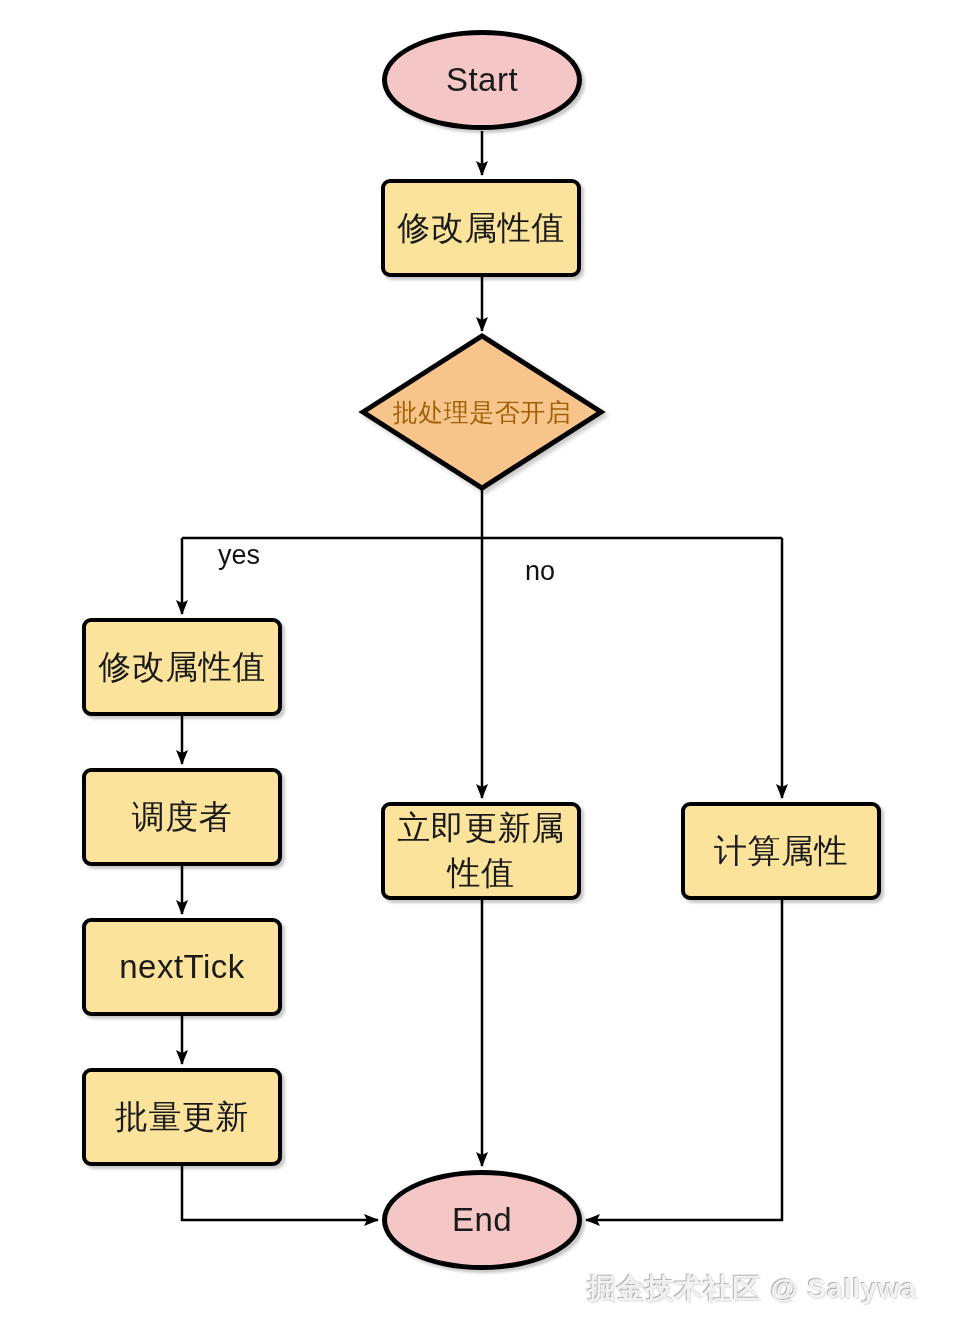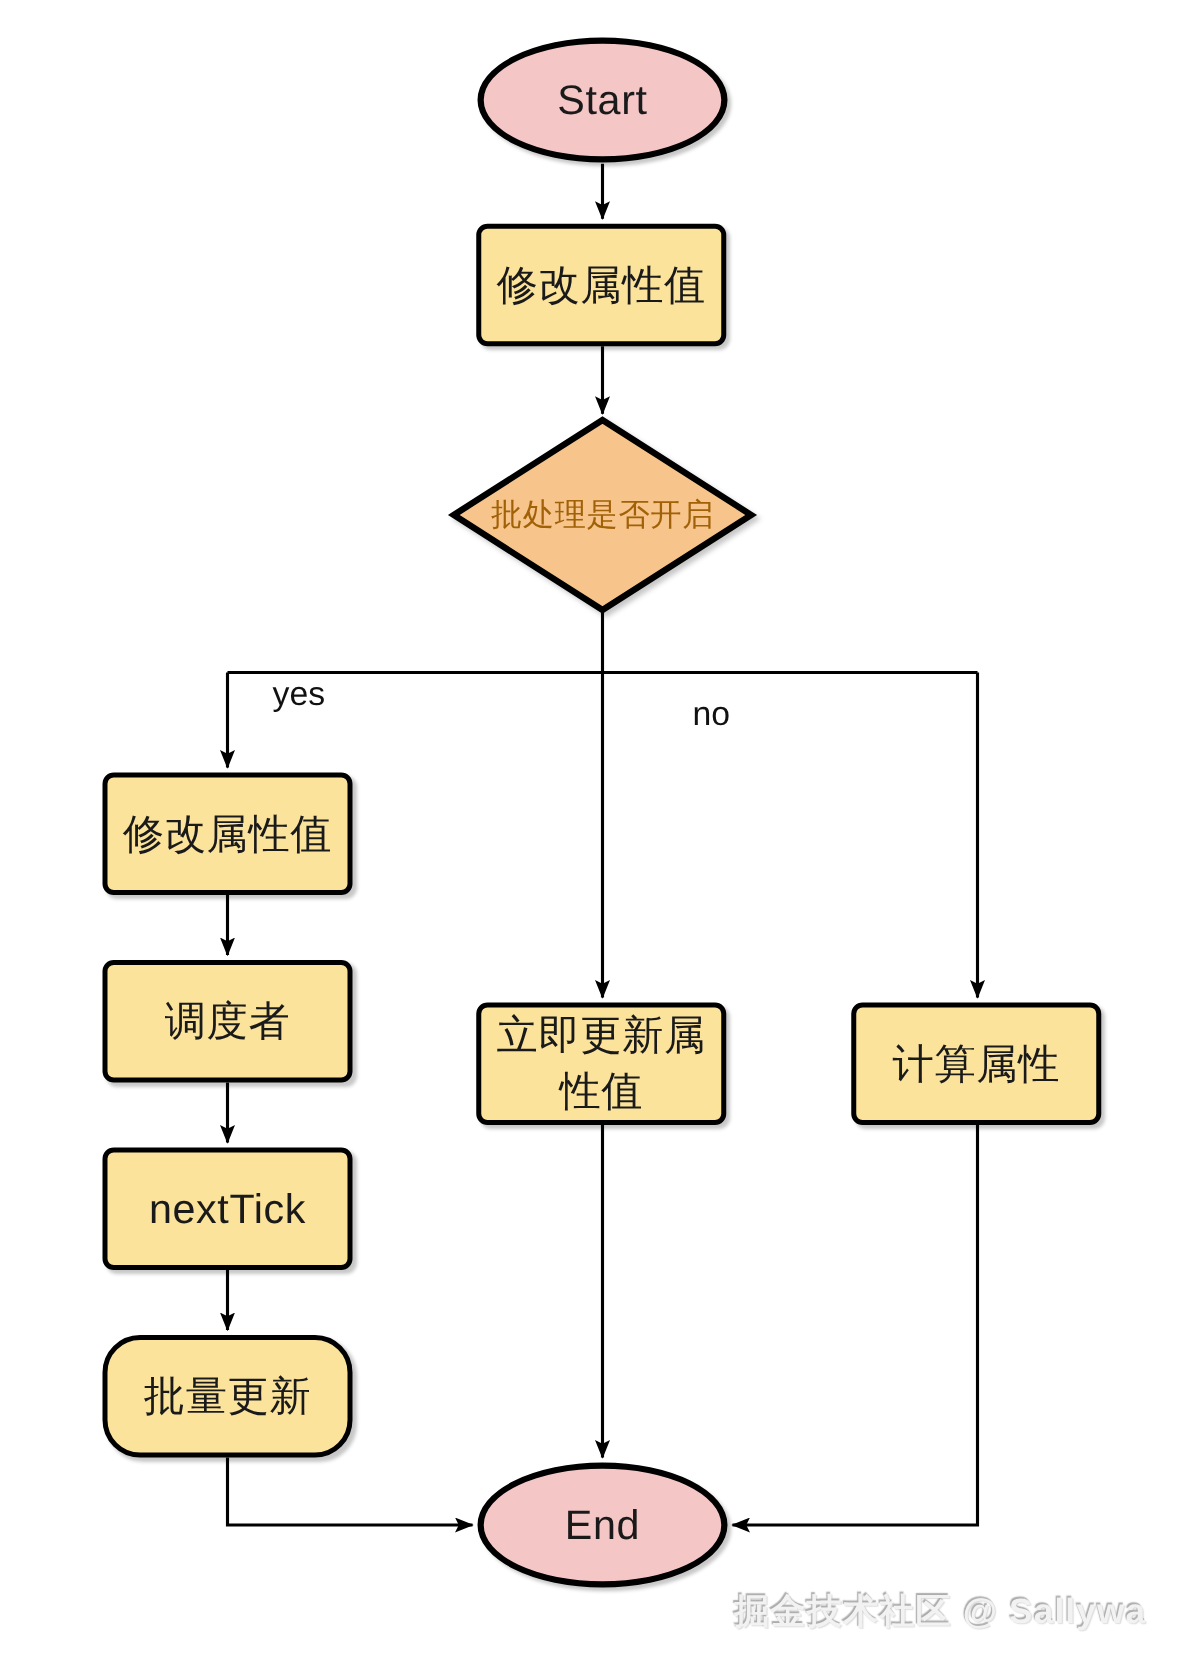--- a/index.html
+++ b/index.html
@@ -122,35 +122,35 @@
   </div>
 
   <div class="node rect" style="left:381px; top:179px;">
     <span>修改属性值</span>
   </div>
 
   <div class="decision-label">批处理是否开启</div>
 
   <div class="edge-label" style="left:218px; top:540px;">yes</div>
 
-  <div class="edge-label" style="left:554px; top:556px;">no</div>
+  <div class="edge-label" style="left:525px; top:556px;">no</div>
 
   <div class="node rect" style="left:82px; top:618px;">
     <span>修改属性值</span>
   </div>
 
   <div class="node rect" style="left:82px; top:918px;">
     <span>nextTick</span>
   </div>
 
   <div class="node rect" style="left:82px; top:768px;">
     <span>调度者</span>
   </div>
 
-  <div class="node rect" style="left:82px; top:1068px;border-radius:30px;">
+  <div class="node rect" style="left:82px; top:1068px;">
     <span>批量更新</span>
   </div>
 
   <div class="node rect" style="left:381px; top:802px;">
     <span>立即更新属性值</span>
   </div>
 
   <div class="node ellipse" style="left:382px; top:1170px;">
     <span>End</span>
   </div>

